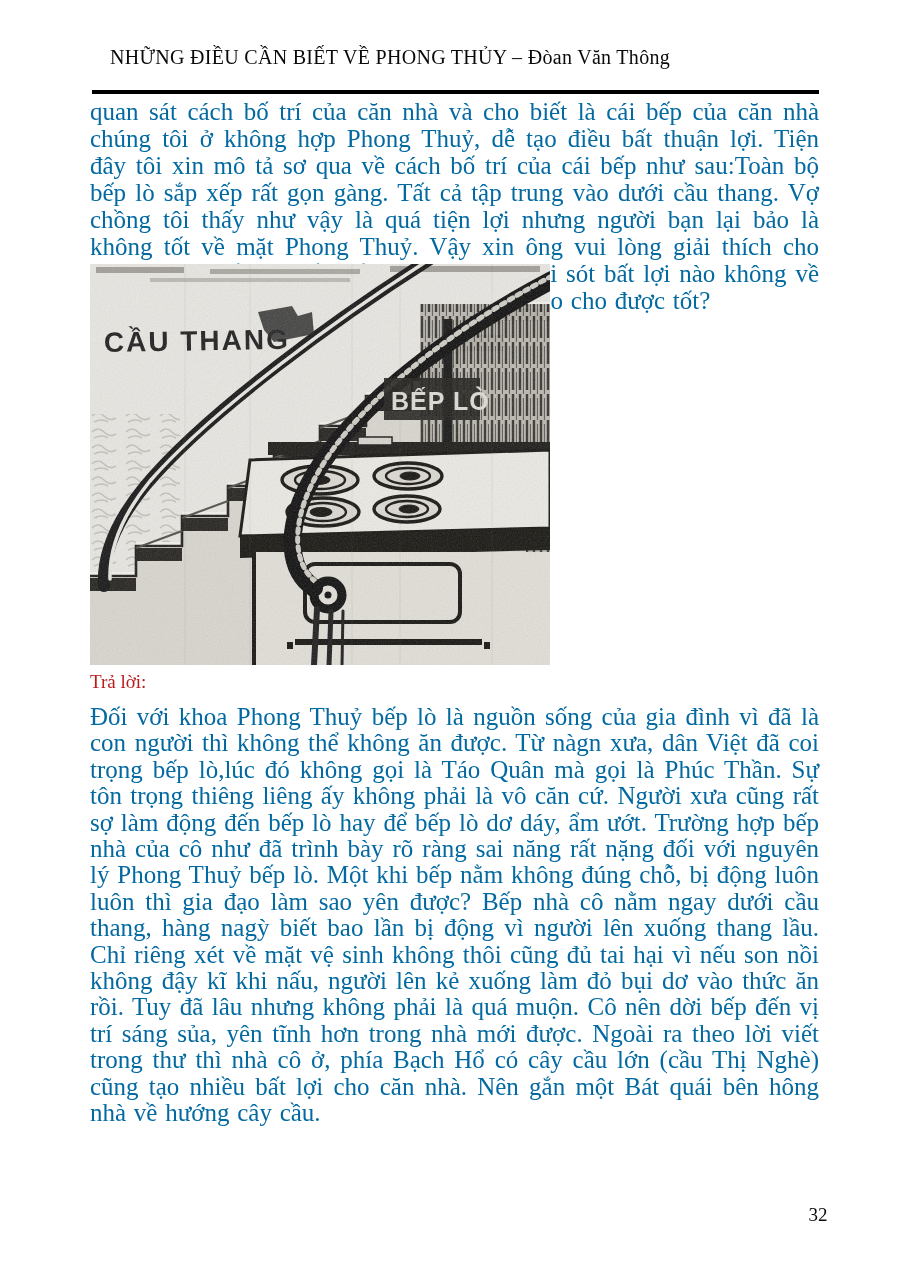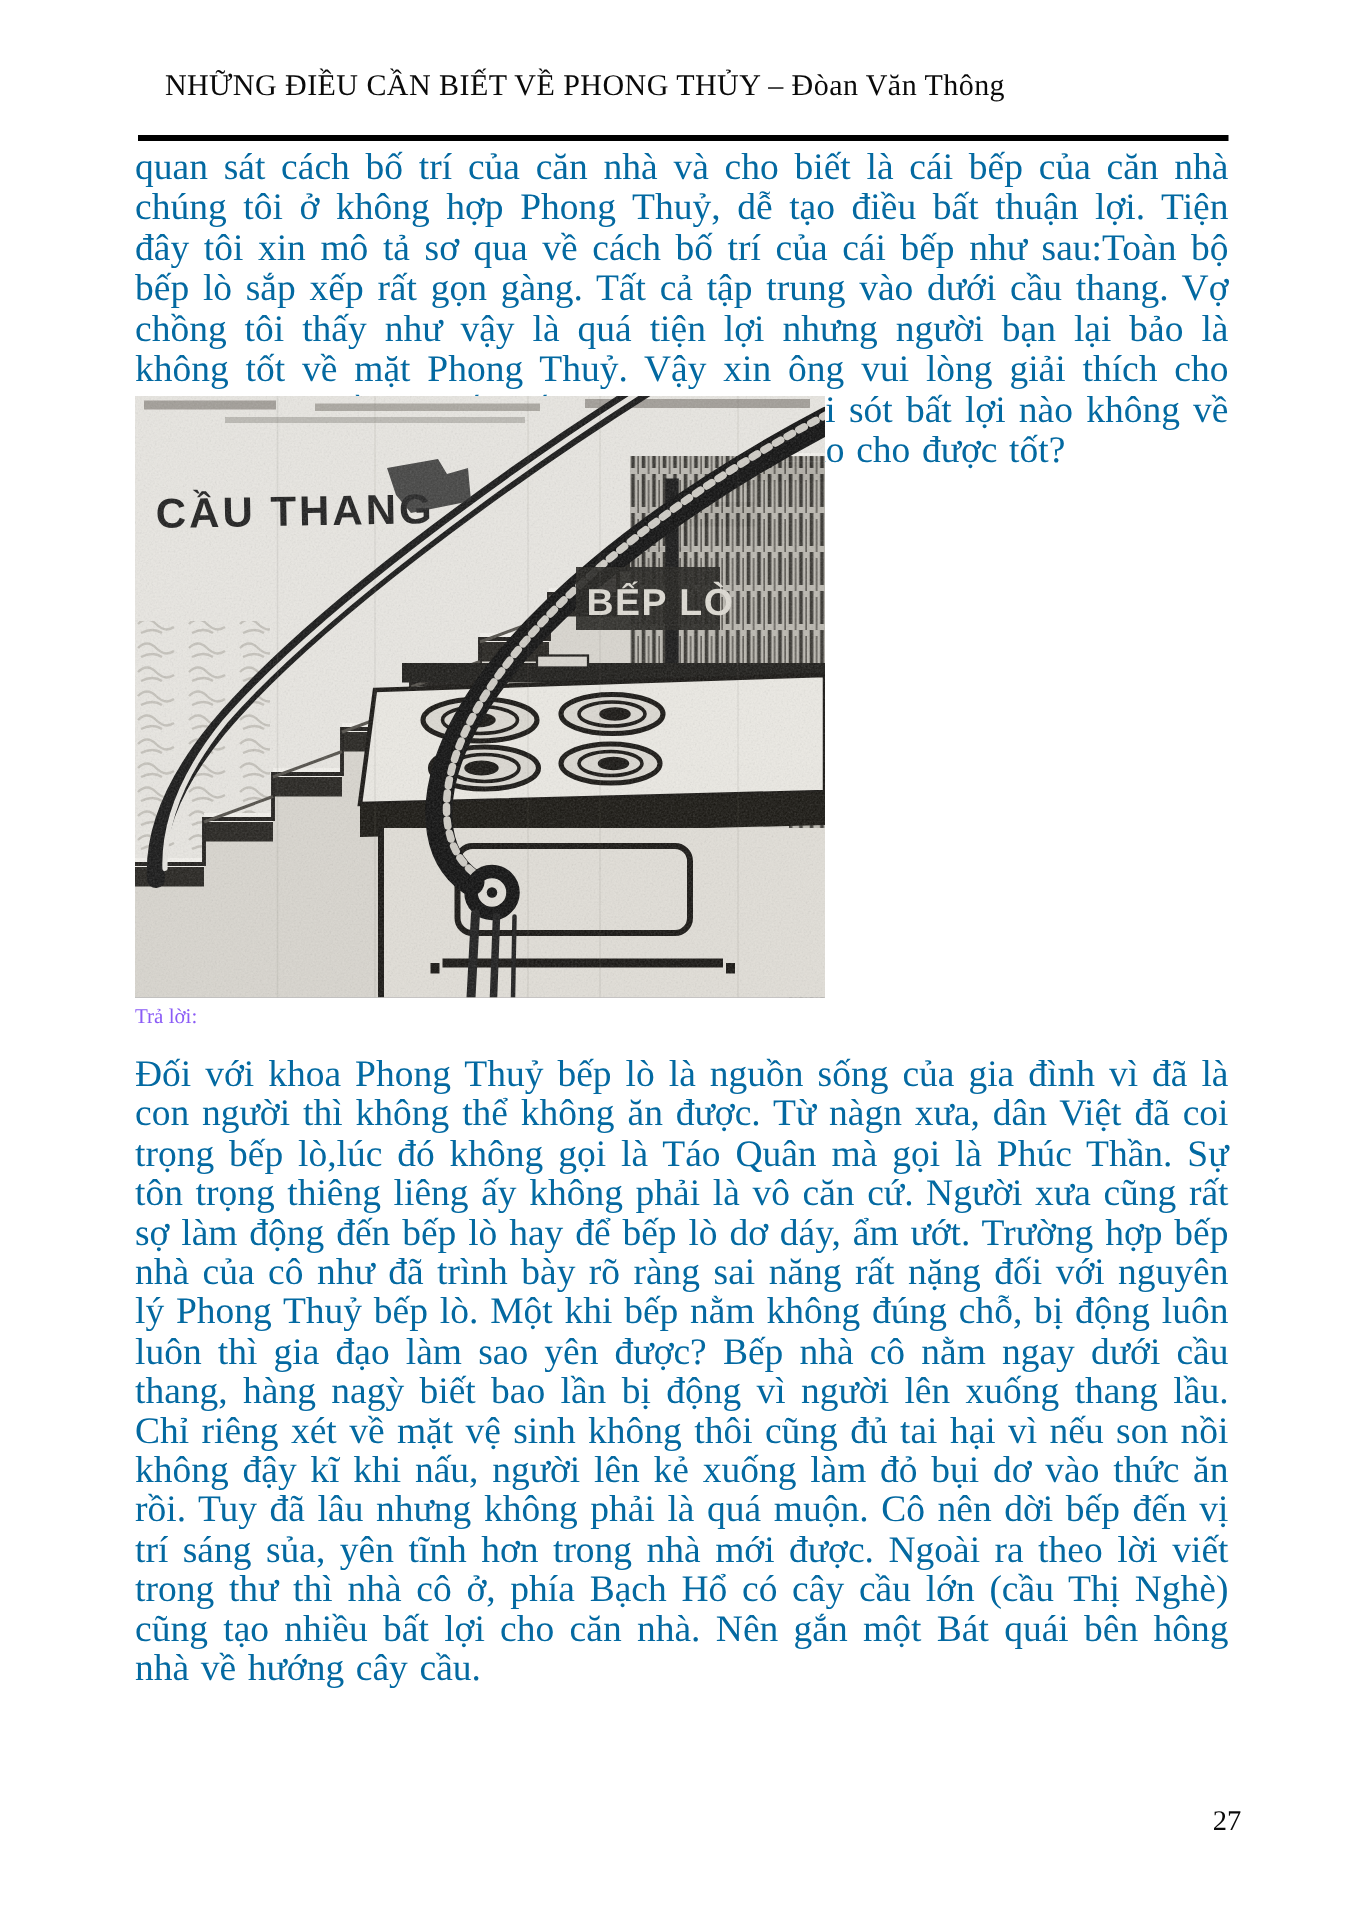--- a/index.html
+++ b/index.html
@@ -18,21 +18,21 @@
     position:absolute;top:90px;left:92px;width:727px;height:4px;
     background:#000;
   }
   .body-text{
     position:absolute;left:90px;width:729px;
     font-size:25px;text-align:justify;color:#0369a1;
     word-spacing:1.5px;
   }
   .question{top:98px;line-height:27px;}
   .answer-label{
-    position:absolute;left:90px;top:671px;font-size:14px;color:#8b5cf6;
+    position:absolute;left:90px;top:671px;font-size:19px;color:#b91c1c;
   }
   .answer{top:694px;line-height:26.4px;margin-top:10px;}
   .figure-wrap{
     position:absolute;left:90px;top:264px;width:460px;height:401px;
     background:#737373;overflow:hidden;
   }
   .figure-wrap svg{display:block;}
   .page-number{
     position:absolute;left:798px;top:1204px;width:40px;
     font-size:19px;text-align:center;color:#0a0a0a;
@@ -182,13 +182,13 @@
         <line x1="310" y1="0" x2="310" y2="401"></line>
       <line x1="402" y1="0" x2="402" y2="401"></line>
     </g>
     <rect x="0" y="0" width="460" height="401" fill="#7a776f" filter="url(#grain)" opacity="0.5"></rect>
   </svg>
 </div>
 
 <div class="answer-label">Trả lời:</div>
 <div class="body-text answer">Đối với khoa Phong Thuỷ bếp lò là nguồn sống của gia đình vì đã là con người thì không thể không ăn được. Từ nàgn xưa, dân Việt đã coi trọng bếp lò,lúc đó không gọi là Táo Quân mà gọi là Phúc Thần. Sự tôn trọng thiêng liêng ấy không phải là vô căn cứ. Người xưa cũng rất sợ làm động đến bếp lò hay để bếp lò dơ dáy, ẩm ướt. Trường hợp bếp nhà của cô như đã trình bày rõ ràng sai năng rất nặng đối với nguyên lý Phong Thuỷ bếp lò. Một khi bếp nằm không đúng chỗ, bị động luôn luôn thì gia đạo làm sao yên được? Bếp nhà cô nằm ngay dưới cầu thang, hàng nagỳ biết bao lần bị động vì người lên xuống thang lầu. Chỉ riêng xét về mặt vệ sinh không thôi cũng đủ tai hại vì nếu son nồi không đậy kĩ khi nấu, người lên kẻ xuống làm đỏ bụi dơ vào thức ăn rồi. Tuy đã lâu nhưng không phải là quá muộn. Cô nên dời bếp đến vị trí sáng sủa, yên tĩnh hơn trong nhà mới được. Ngoài ra theo lời viết trong thư thì nhà cô ở, phía Bạch Hổ có cây cầu lớn (cầu Thị Nghè) cũng tạo nhiều bất lợi cho căn nhà. Nên gắn một Bát quái bên hông nhà về hướng cây cầu.</div>
 
-<div class="page-number">27</div>
+<div class="page-number">32</div>
 
 </body></html>

